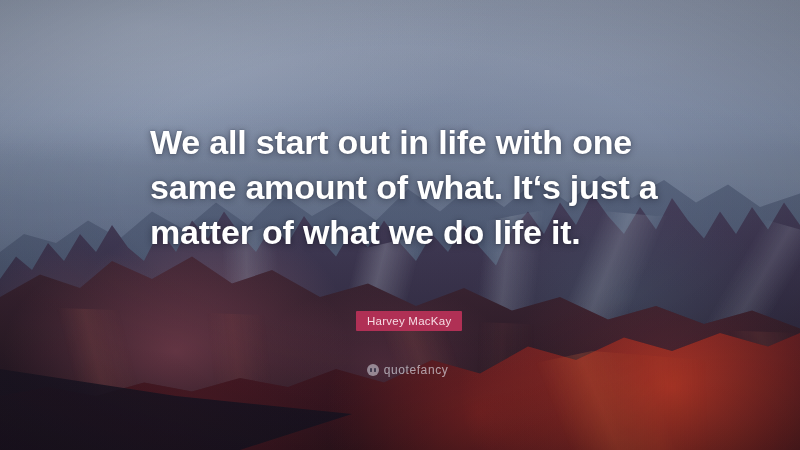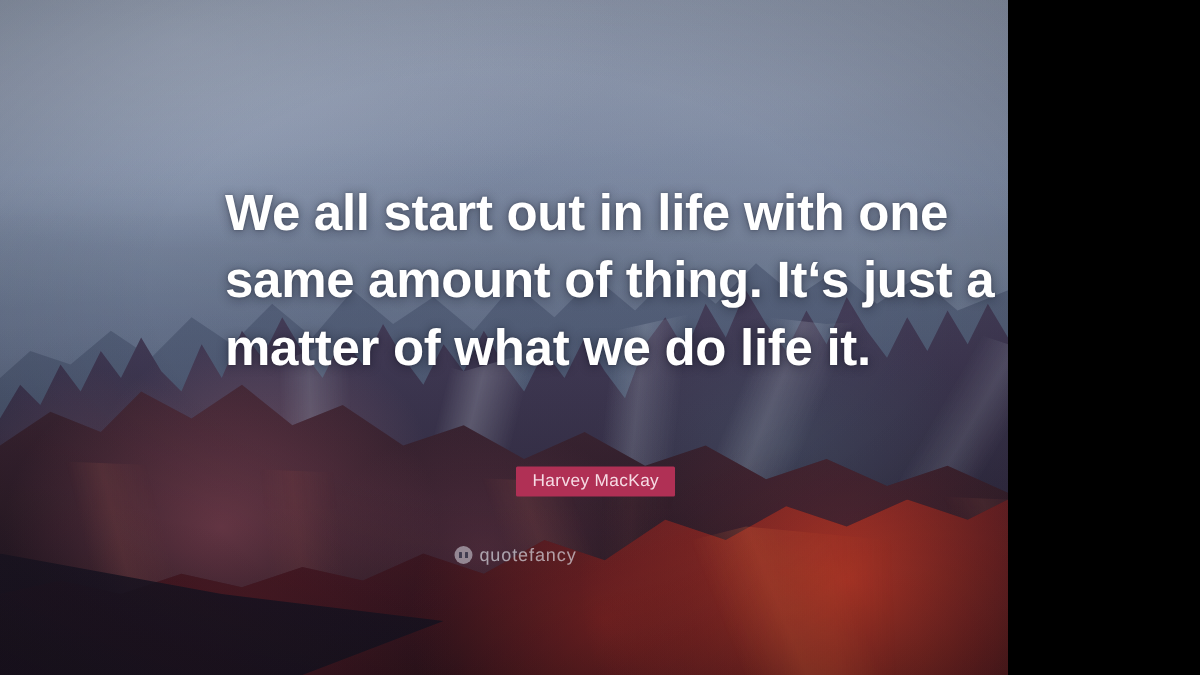--- a/index.html
+++ b/index.html
@@ -6,21 +6,21 @@
     margin: 0;
     padding: 0;
     background: #000;
   }
   body {
     font-family: "Liberation Sans", sans-serif;
   }
 
   #stage {
     position: relative;
-    width: 672px;
+    width: 800px;
     height: 450px;
     overflow: hidden;
     background: #5d6b85;
   }
 
   
   .bg-layer { position: absolute; inset: 0; }
 
   
   .sky {
@@ -184,21 +184,21 @@
     font-size: 34px;
     font-weight: bold;
     line-height: 45px;
     letter-spacing: -0.2px;
     white-space: nowrap;
     text-shadow: 0 1px 7px rgba(12,14,26,0.45), 0 0 2px rgba(12,14,26,0.30);
   }
 
   .author-badge {
     position: absolute;
-    left: 344px;
+    left: 356px;
     top: 311px;
     height: 20px;
     padding: 0 11px;
     display: flex;
     align-items: center;
     justify-content: center;
     background: #b03055;
     color: #f6dbe4;
     font-size: 11.5px;
     font-weight: normal;
@@ -252,21 +252,21 @@
   <div class="bg-layer rock-texture"></div>
   <div class="bg-layer ridge-lit"></div>
   <div class="bg-layer fg-shadow"></div>
   <div class="bg-layer fg-highlights"></div>
   <div class="bg-layer vignette"></div>
 
   <div class="content">
 
     <div class="quote-block">
       <span class="quote-line">We all start out in life with one</span>
-      <span class="quote-line">same amount of thing. It‘s just a</span>
+      <span class="quote-line">same amount of what. It‘s just a</span>
       <span class="quote-line">matter of what we do life it.</span>
     </div>
 
     <div class="author-badge">
       <span>Harvey MacKay</span>
     </div>
 
     <div class="watermark">
       <span class="wm-logo">
         <svg width="8" height="8" viewBox="0 0 8 8" aria-hidden="true">

